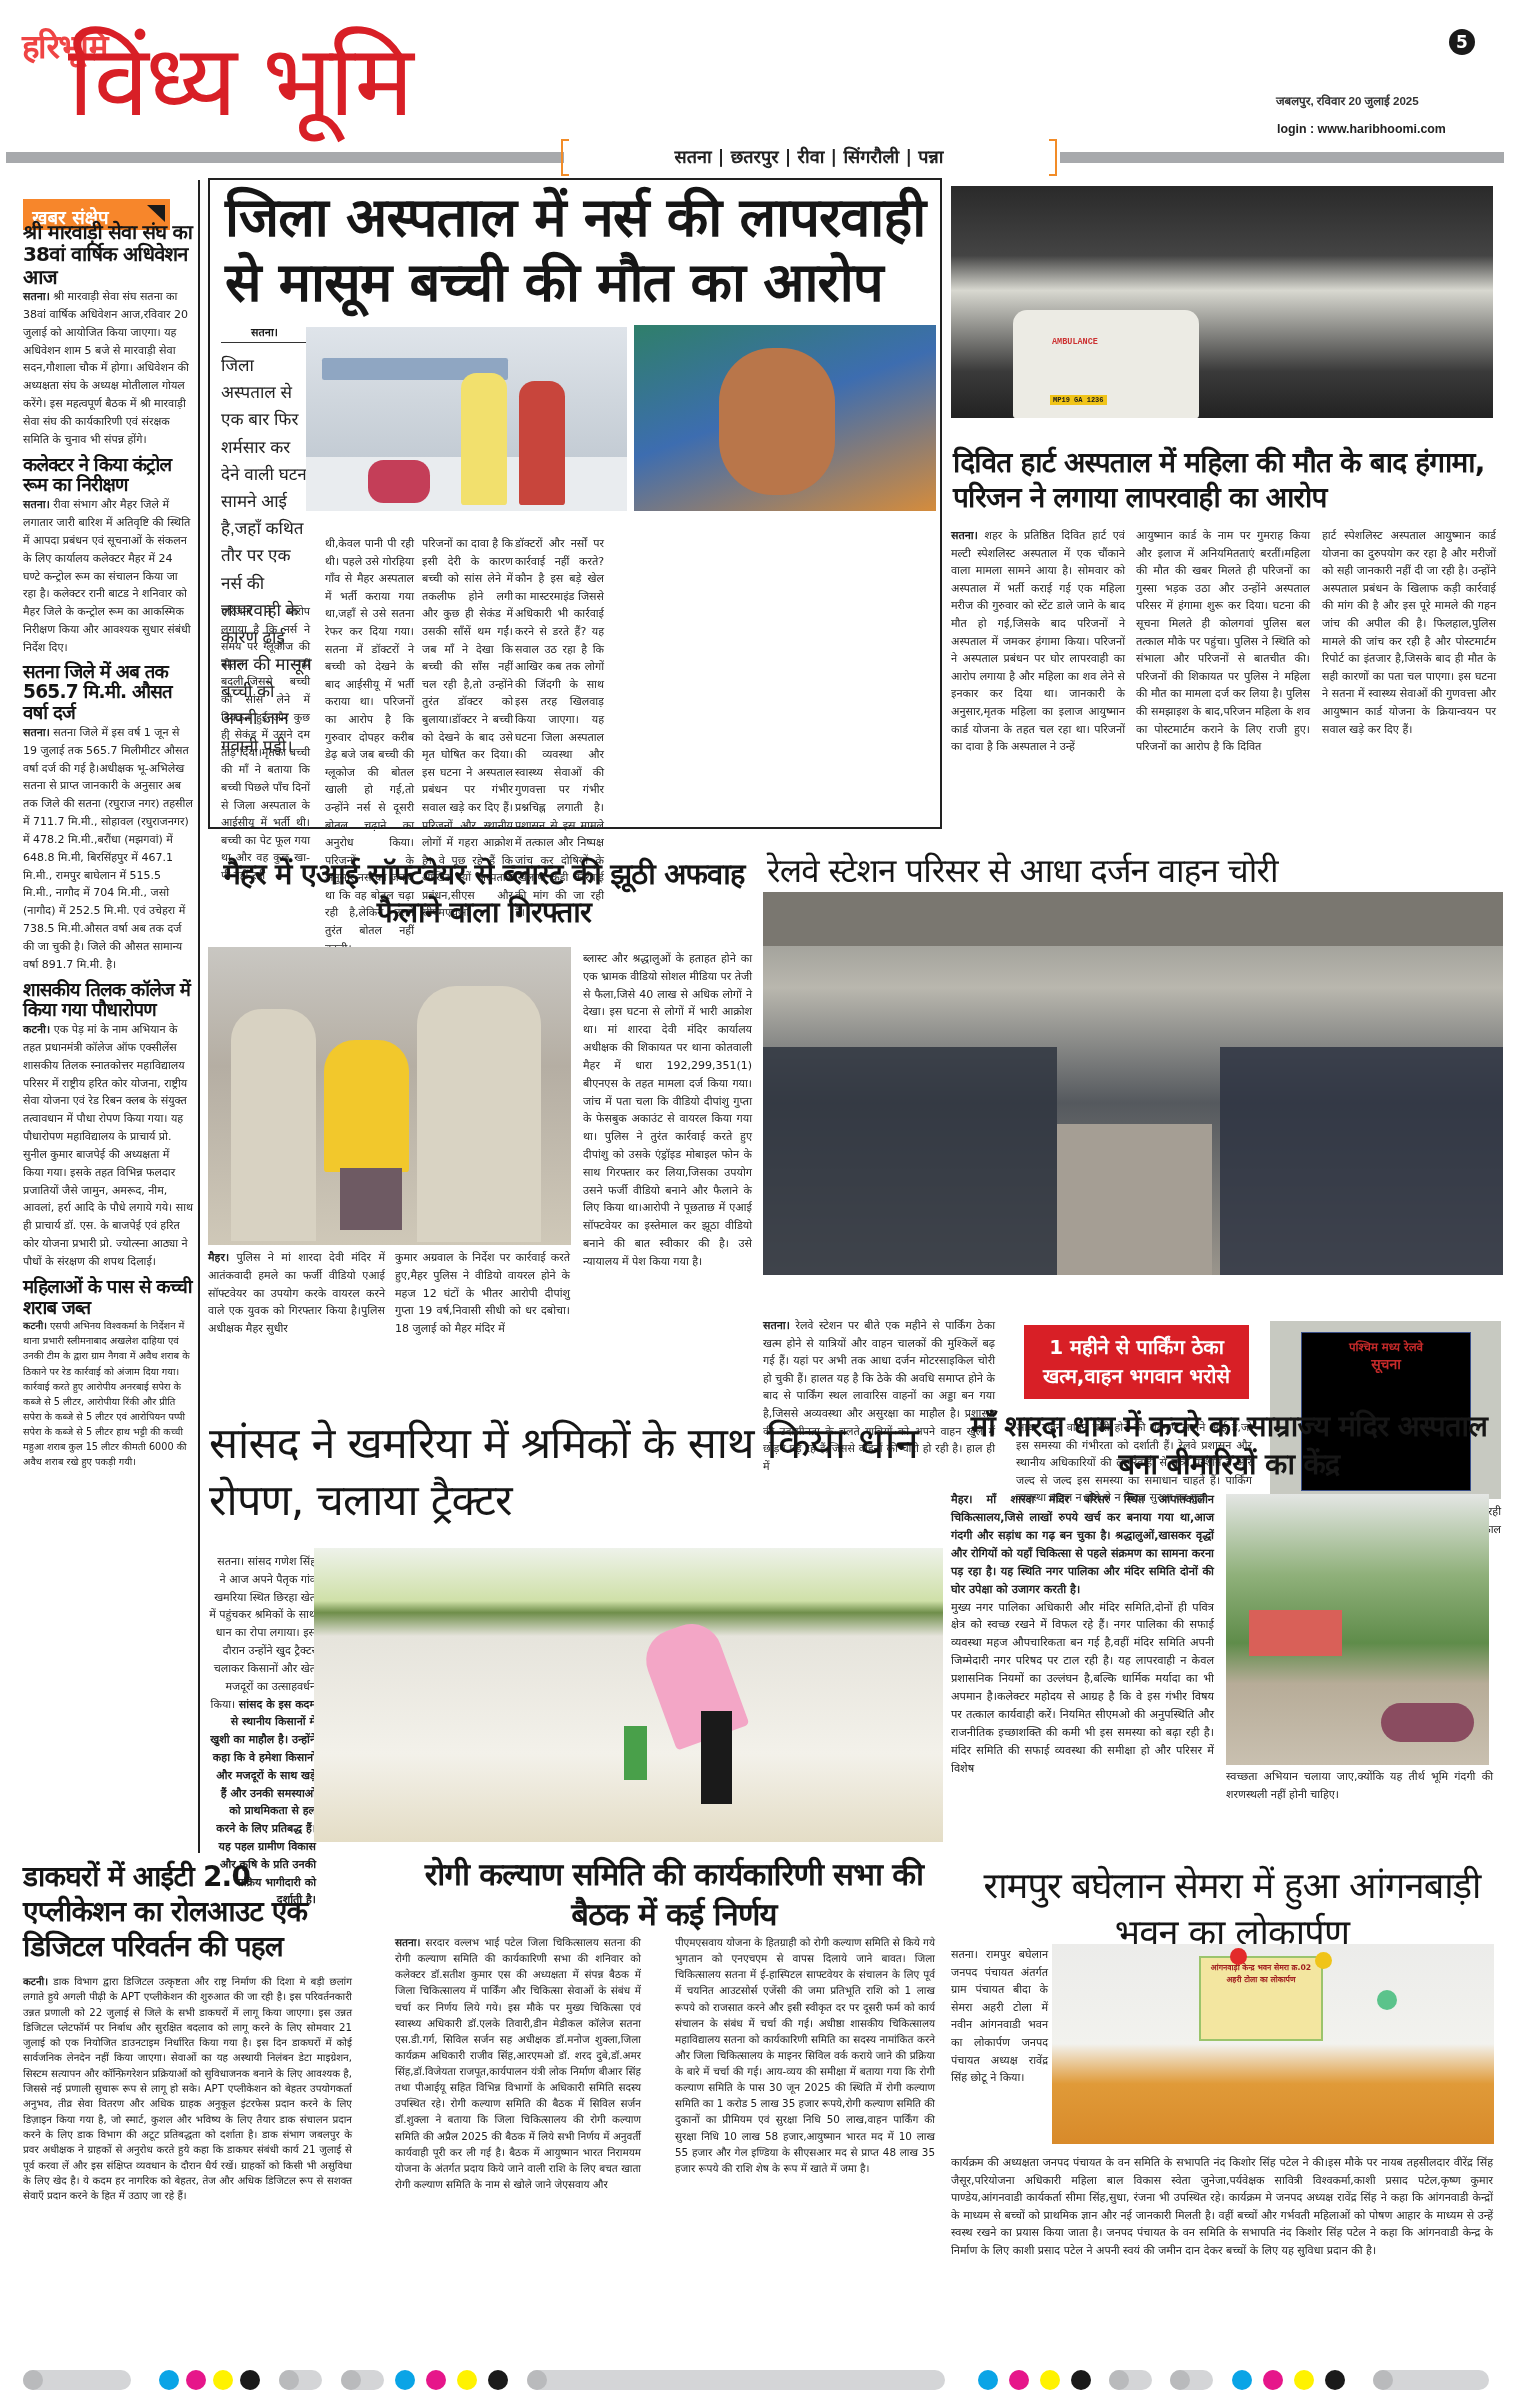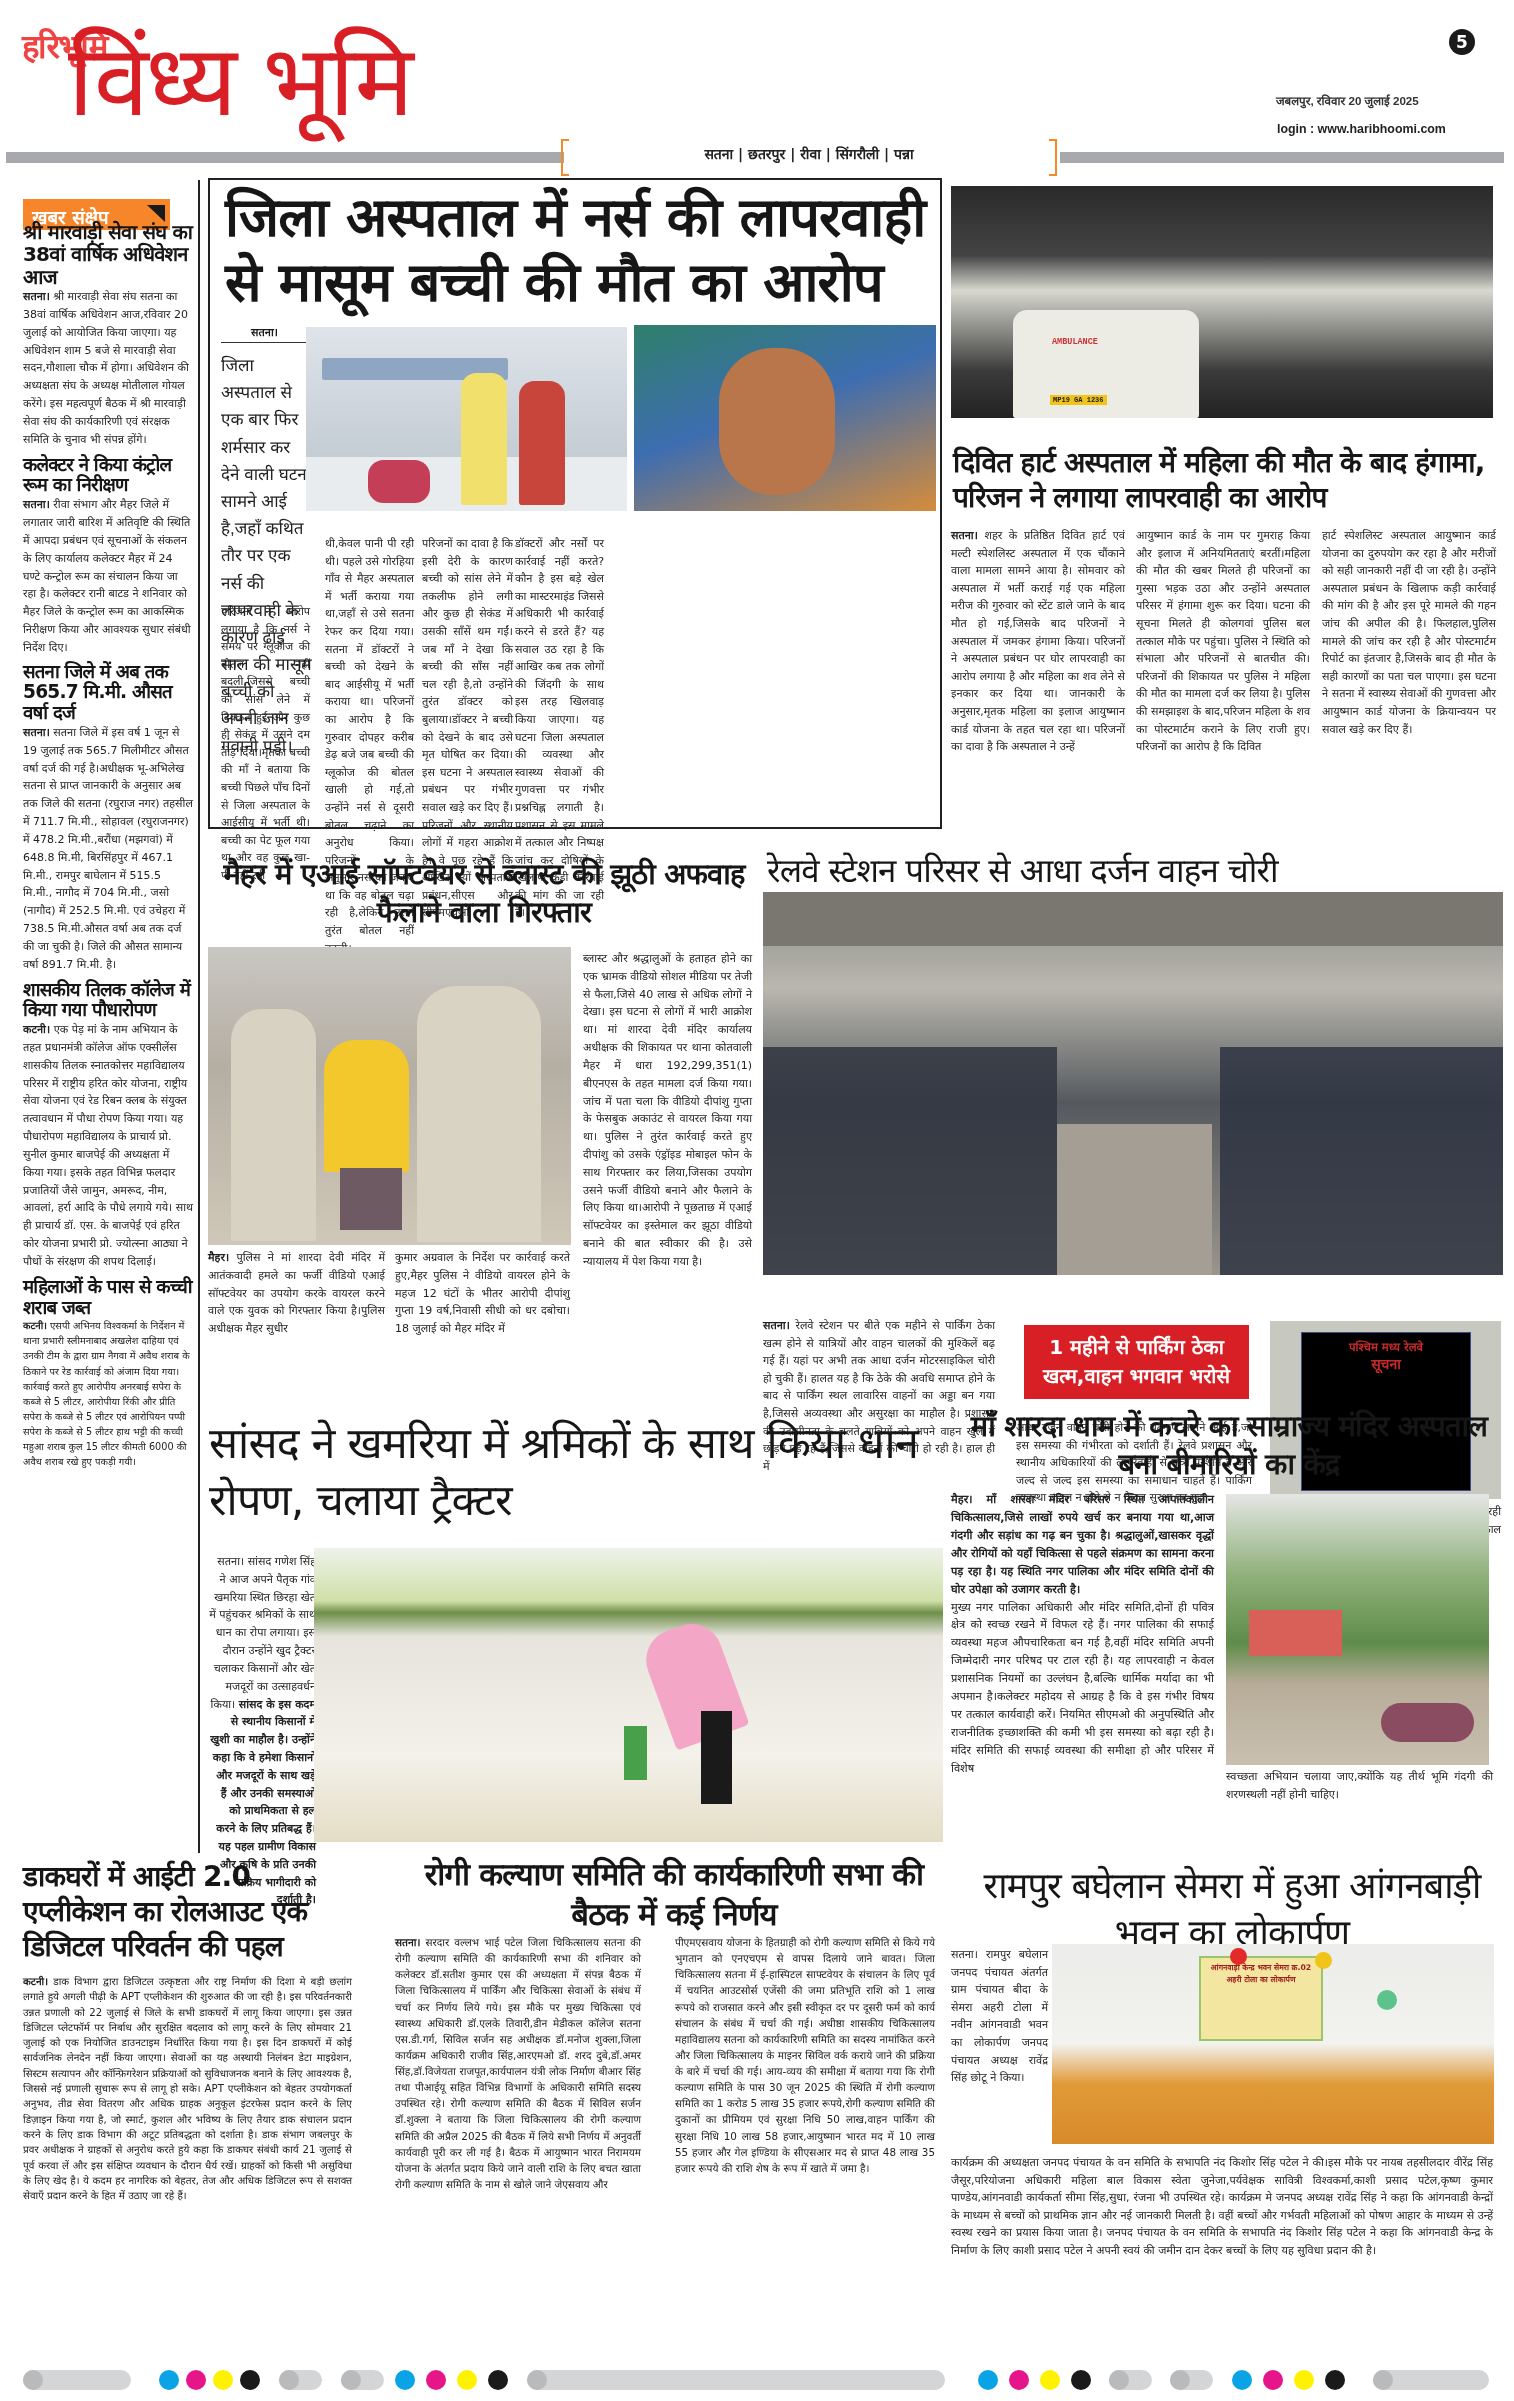--- a/index.html
+++ b/index.html
@@ -34,21 +34,21 @@
 <div class="abs brand" style="left:22px;top:23px;">हरिभूमि</div>
 <div class="abs title" style="left:68px;top:31px;">विंध्य भूमि</div>
 <div class="abs pageno" style="left:1449px;top:29px;">5</div>
 <div class="abs cond" style="left:1408px;top:93px;width:310px;font-size:11.6px;font-weight:bold;color:#333;transform:translateX(-132px);">जबलपुर, रविवार 20 जुलाई 2025</div>
 <div class="abs cond" style="left:1277px;top:122px;font-size:12.4px;font-weight:bold;color:#222;">login : www.haribhoomi.com</div>
 
 <div class="abs rule" style="left:6.2px;top:152px;width:558px;"></div>
 <div class="abs rule" style="left:1060px;top:152px;width:444px;"></div>
 <div class="abs bracket l" style="left:561px;top:139px;"></div>
 <div class="abs bracket r" style="left:1049px;top:139px;"></div>
-<div class="abs" style="left:569px;top:144px;width:480px;text-align:center;font-size:14px;font-weight:bold;color:#222;">सतना | छतरपुर | रीवा | सिंगरौली | पन्ना</div>
+<div class="abs" style="left:569px;top:144px;width:480px;text-align:center;font-size:18px;font-weight:bold;color:#222;">सतना | छतरपुर | रीवा | सिंगरौली | पन्ना</div>
 
 <div class="abs sidebar-banner" style="left:23px;top:199px;width:147px;height:31px;">
   <span>खबर संक्षेप</span>
   <span class="corner"></span>
 </div>
 <div class="abs vline" style="left:198px;top:180px;height:1673px;width:1.5px;"></div>
 
 <div class="abs" style="left:23px;top:221px;width:170px;">
   <div style="margin-bottom:6.2px;">
     <div class="hl" style="font-size:20px;">श्री मारवाड़ी सेवा संघ का 38वां वार्षिक अधिवेशन आज</div>

